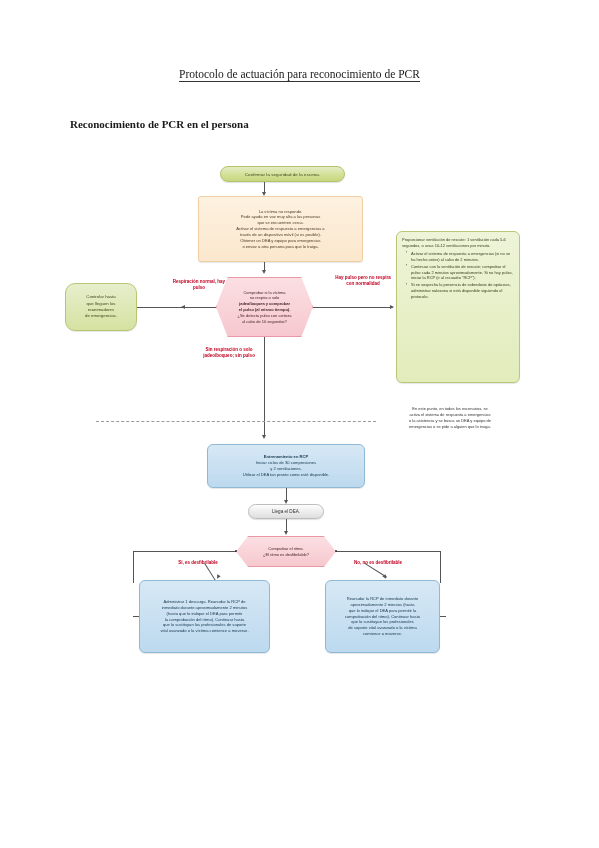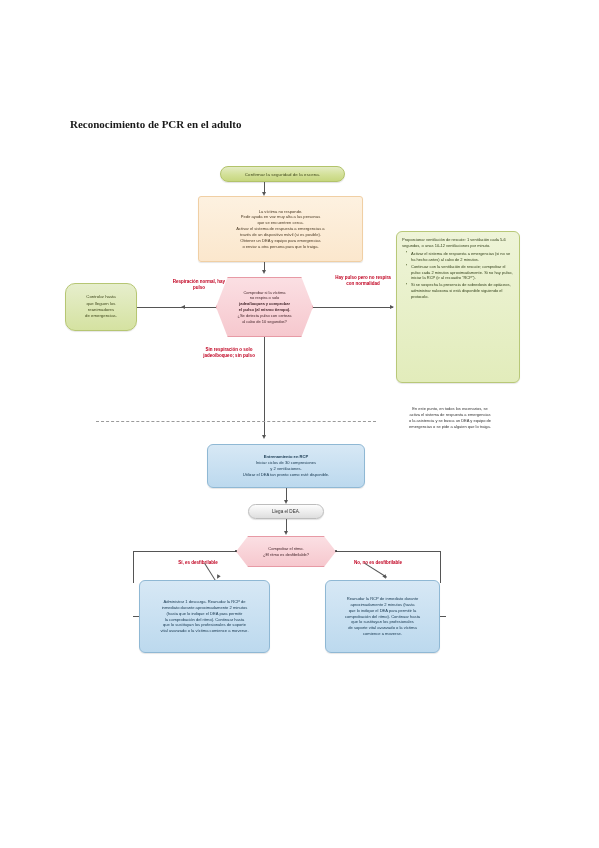--- a/index.html
+++ b/index.html
@@ -89,21 +89,24 @@
   ul.blist li{position:relative;padding-left:4px;margin:0 0 1px 0;}
   ul.blist li:before{content:"\25AA";position:absolute;left:-1px;top:-0.5px;font-size:3.4px;color:#4a5a22;}
   .lead{margin:0 0 2px 0;}
   .hdr{font-weight:bold;}
 </style>
 </head>
 <body>
 
 <div class="page">
 
-  <div class="doc-subtitle">Reconocimiento de PCR en el adulto</div>
+  <div class="doc-title">
+    <span>Protocolo de actuación para reconocimiento de PCR</span>
+  </div>
+  <div class="doc-subtitle">Reconocimiento de PCR en el persona</div>
 
   <div class="node pill" style="left:220px;top:166px;width:125px;height:16px;">
     <div class="inner">Confirmar la seguridad de la escena.</div>
   </div>
 
   <div class="vline" style="left:264px;top:182px;height:12px;"></div>
   <div class="arrow-d" style="left:261.5px;top:192px;"></div>
 
   <div class="node box-orange" style="left:198px;top:196px;width:165px;height:66px;">
     <div class="inner">

